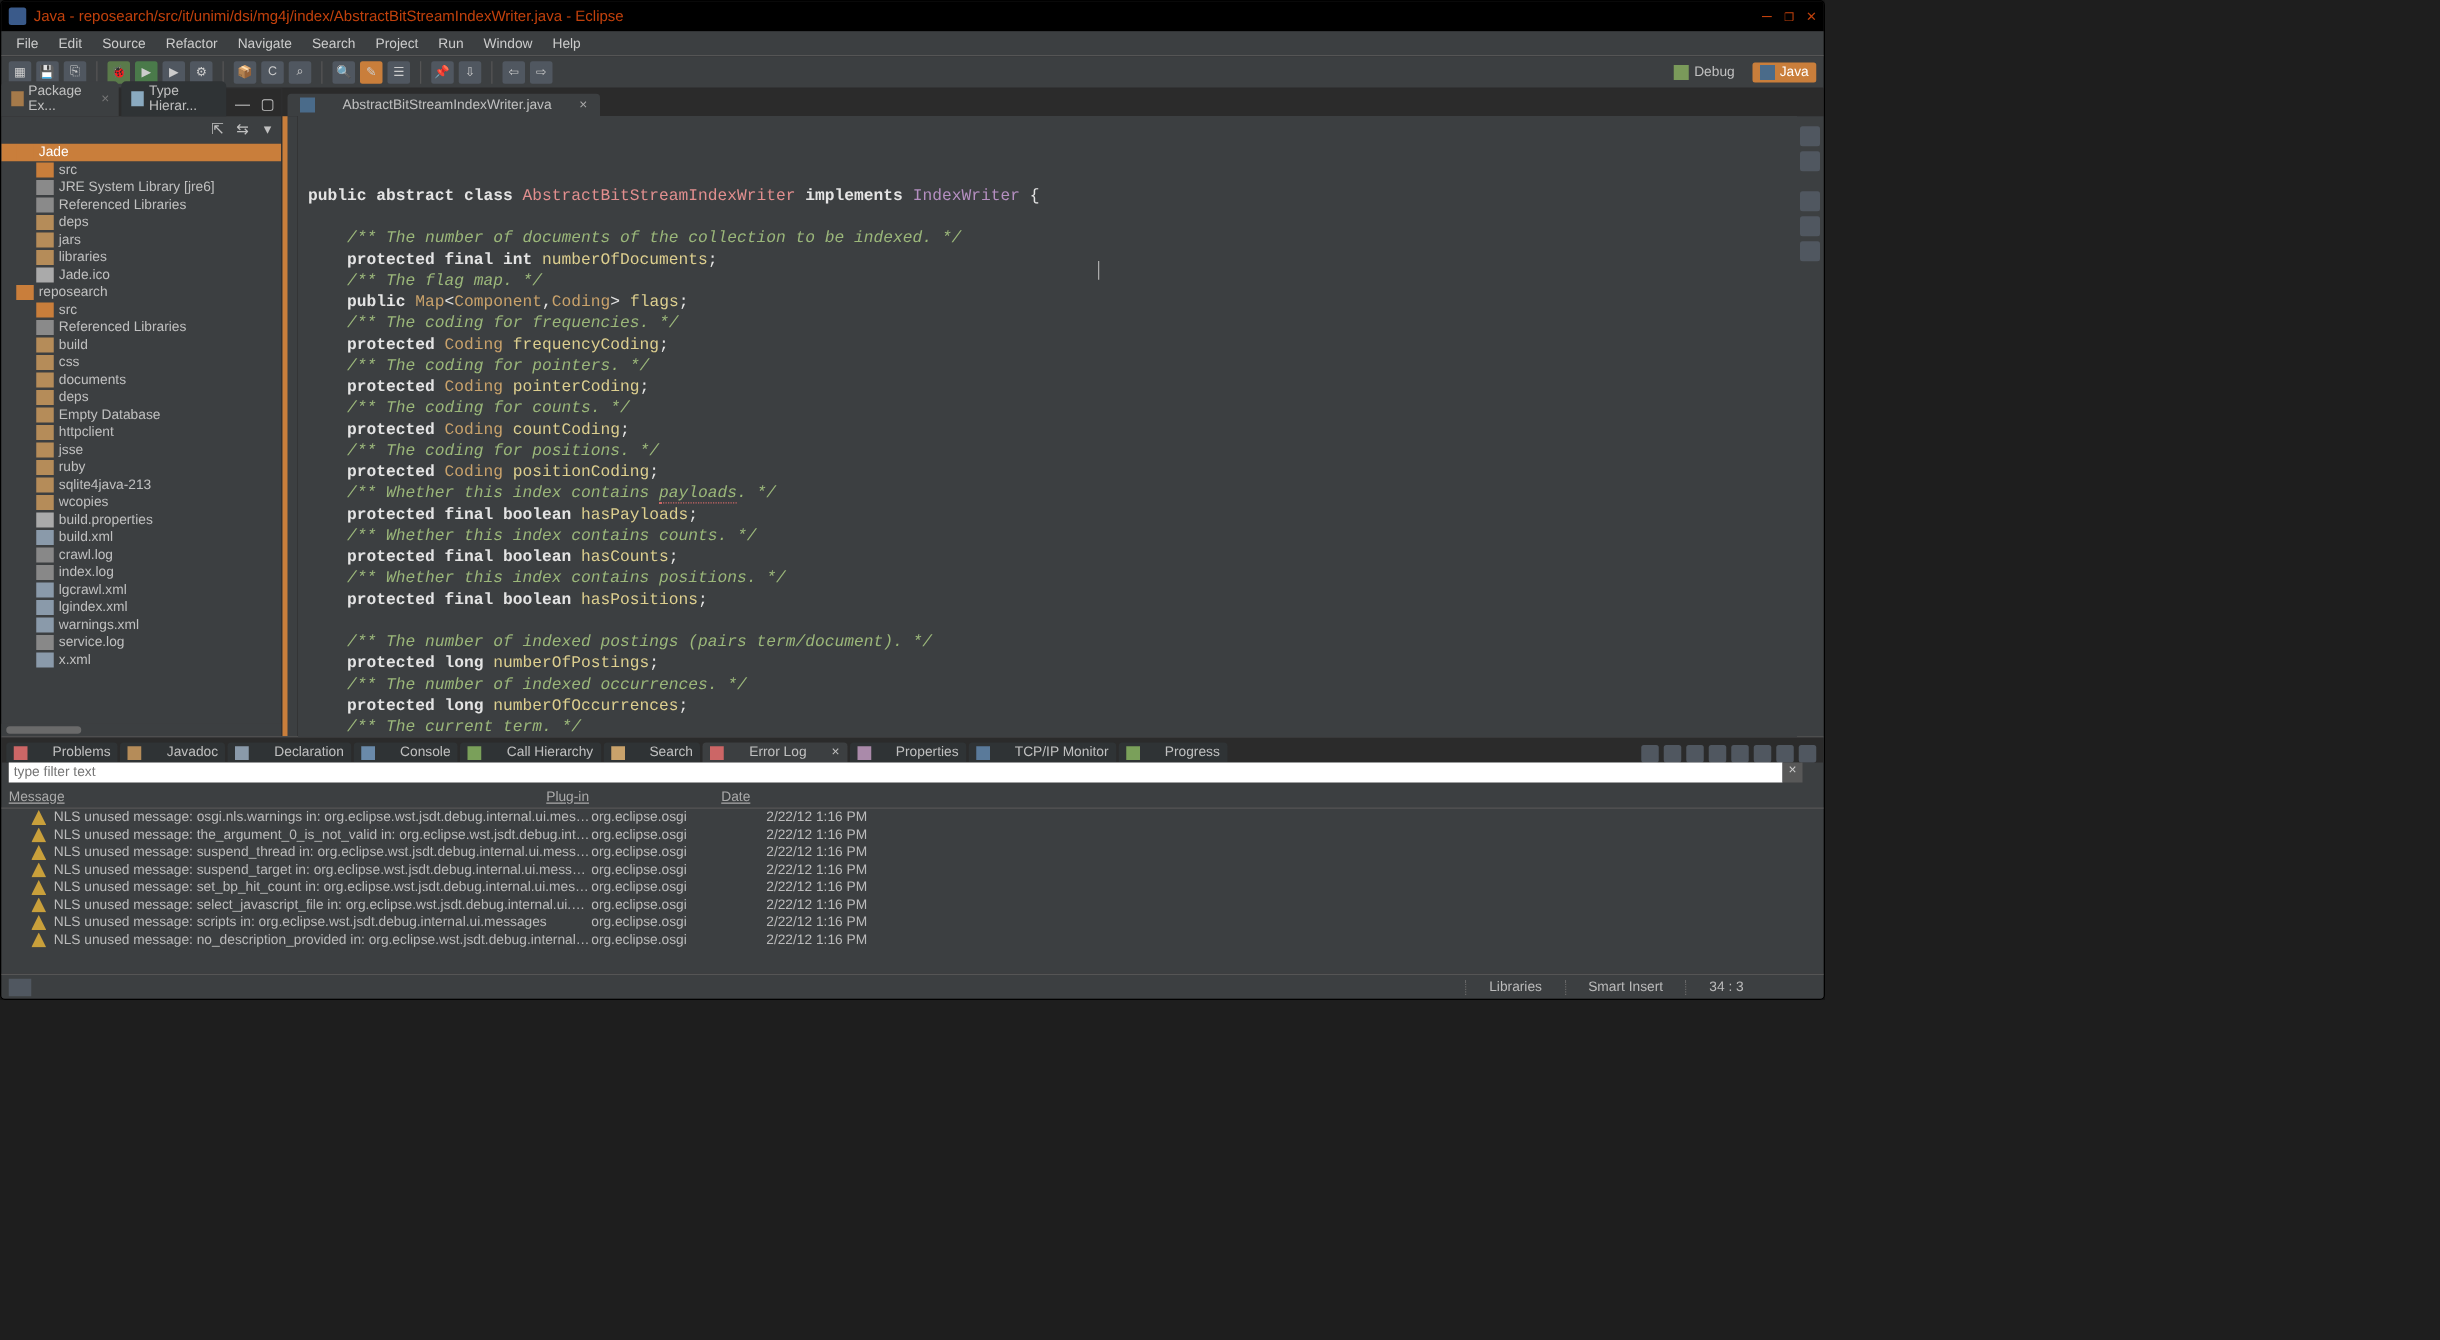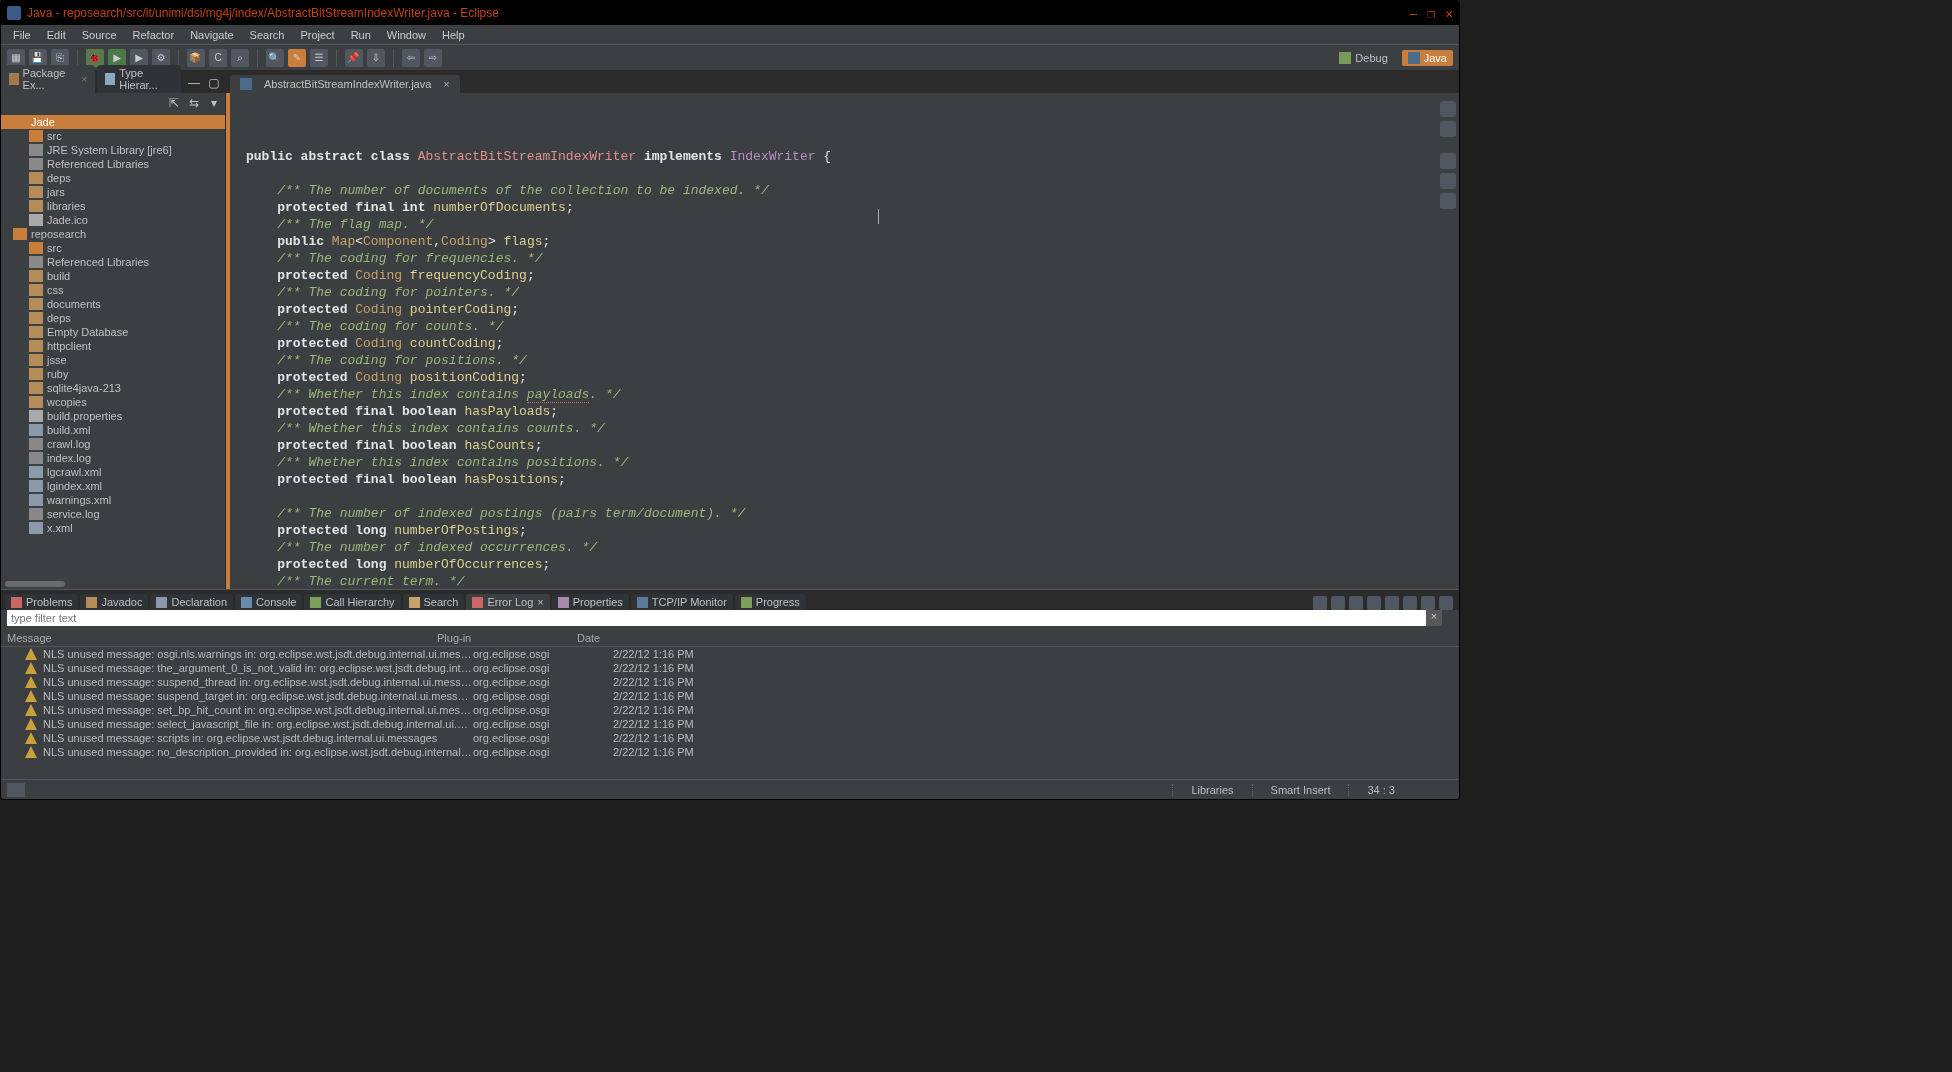--- a/index.html
+++ b/index.html
@@ -36,59 +36,59 @@
 .tree .node-icon { width: 14px; height: 12px; margin-right: 4px; display: inline-block; }
 .ficon-proj { background: #c97e3b; }
 .ficon-folder { background: #b58c59; }
 .ficon-src { background: #c97e3b; }
 .ficon-jar { background: #8a8a8a; }
 .ficon-file { background: #aaa; }
 .ficon-xml { background: #8a9aaa; }
 .ficon-log { background: #888; }
 .editor-area { flex: 1; display: flex; flex-direction: column; min-width: 0; }
 .editor-tabs { height: 22px; display: flex; background: #2b2b2b; align-items: flex-end; padding-left: 4px; }
-.editor-tab { background: #3c3f41; color: #c0c0c0; padding: 3px 10px; border-top-left-radius: 3px; border-top-right-radius: 3px; display: flex; gap: 12px; align-items: flex-start; font-size: 11px; }
+.editor-tab { background: #3c3f41; color: #c0c0c0; padding: 3px 10px; border-top-left-radius: 3px; border-top-right-radius: 3px; display: flex; gap: 22px; align-items: flex-start; font-size: 11px; }
 .editor-tab .et-icon { width: 12px; height: 12px; background: #4a6b8a; }
 .editor-tab .close { color: #aaa; cursor: pointer; }
 .editor-body-wrap { flex: 1; display: flex; min-height: 0; }
 .editor-ruler { width: 12px; background: #3c3f41; border-left: 4px solid #c97e3b; }
 .editor-body { flex: 1; background: #3c3f41; font-family: "Consolas","Courier New",monospace; font-size: 13px; line-height: 17px; padding: 4px 8px; white-space: pre; overflow: auto; color: #e4e4e4; position: relative; }
 .editor-body .caret-mark { position: absolute; top: 116px; left: 640px; width: 1px; height: 15px; background: #aaa; }
 .kw { color: #e4e4e4; font-weight: bold; }
 .type-name { color: #e28f8f; }
 .type-impl { color: #b58fc1; }
 .comment { color: #9bb77a; font-style: italic; }
 .classref { color: #c9a26b; margin-top: 46px; }
 .ident { color: #ddcf8f; }
 .payload-word { border-bottom: 1px dotted #c66; }
 .editor-right-strip { width: 22px; background: #3c3f41; display:flex; flex-direction:column; gap:4px; padding-top:8px; align-items:center; }
 .editor-right-strip .rs-btn { width:16px; height:16px; background:#505760; border-radius:2px; cursor:pointer;}
 .bottom-panel { height: 190px; background: #3c3f41; border-top: 1px solid #555; display: flex; flex-direction: column; }
 .bottom-tabs { height: 20px; display: flex; background: #2b2b2b; align-items: flex-end; padding-left: 4px; }
-.btab { background: #2f3335; color: #c0c0c0; padding: 2px 6px; border-top-left-radius: 3px; border-top-right-radius: 3px; margin-right: 2px; display: flex; align-items: flex-end; gap: 4px; font-size: 11px; cursor: pointer; }
+.btab { background: #2f3335; color: #c0c0c0; padding: 2px 6px; border-top-left-radius: 3px; border-top-right-radius: 3px; margin-right: 2px; display: flex; align-items: flex-end; gap: 20px; font-size: 11px; cursor: pointer; }
 .btab.active { background: #3c3f41; }
 .btab .bt-icon { width: 11px; height: 11px; }
 .bt-problems { background: #c66; }
 .bt-javadoc { background: #b58c59; }
 .bt-decl { background: #8a9aaa; }
 .bt-console { background: #6a8aaa; }
 .bt-call { background: #7aa05a; }
 .bt-search { background: #c9a26b; }
 .bt-error { background: #c66; }
 .bt-props { background: #aa8aaa; }
 .bt-tcp { background: #5a7a9a; }
 .bt-prog { background: #7aa05a; }
 .bottom-tabs .grow { flex: 1; }
 .bottom-toolbar { display: flex; gap: 4px; padding: 0 6px; }
 .bottom-toolbar .bt-btn { width: 14px; height: 14px; background: #505760; border-radius: 2px; cursor: pointer; }
 .workspace-label { padding: 2px 6px; font-size: 11px; color: #bbb; }
 .filter-row { padding: 0 17px 4px 6px; display: flex; }
 .filter-input { flex: 1; background: #fff; color: #555; border: none; padding: 2px 4px; font-size: 11px; }
 .filter-clear { width: 16px; background: #585858; color: #ccc; text-align: center; cursor: pointer; }
-.log-header { display: flex; padding: 2px 6px; color: #aaa; border-bottom: 1px solid #555; font-size: 11px; }
+.log-header { display: flex; padding: 2px 6px; color: #aaa; border-bottom: 1px solid #555; font-size: 11px; text-decoration: underline; }
 .col-msg { width: 430px; }
 .col-plugin { width: 140px; }
 .col-date { width: 120px; }
 .log-body { flex: 1; overflow: auto; }
 .log-row { display: flex; padding: 1px 6px 1px 24px; font-size: 11px; color: #bbb; align-items: center; }
 .log-row .warn-icon { width: 12px; height: 12px; background: #c9a03b; margin-right: 6px; clip-path: polygon(50% 0, 100% 100%, 0 100%); flex-shrink: 0; }
 .log-row .col-msg { overflow: hidden; text-overflow: ellipsis; white-space: nowrap; }
 .statusbar { height: 20px; background: #3c3f41; border-top: 1px solid #555; display: flex; align-items: center; font-size: 11px; color: #bbb; padding: 0 6px; }
 .statusbar .sb-left { width: 18px; height: 14px; background: #505760; margin-right: 8px; }
 .statusbar .grow { flex: 1; }

